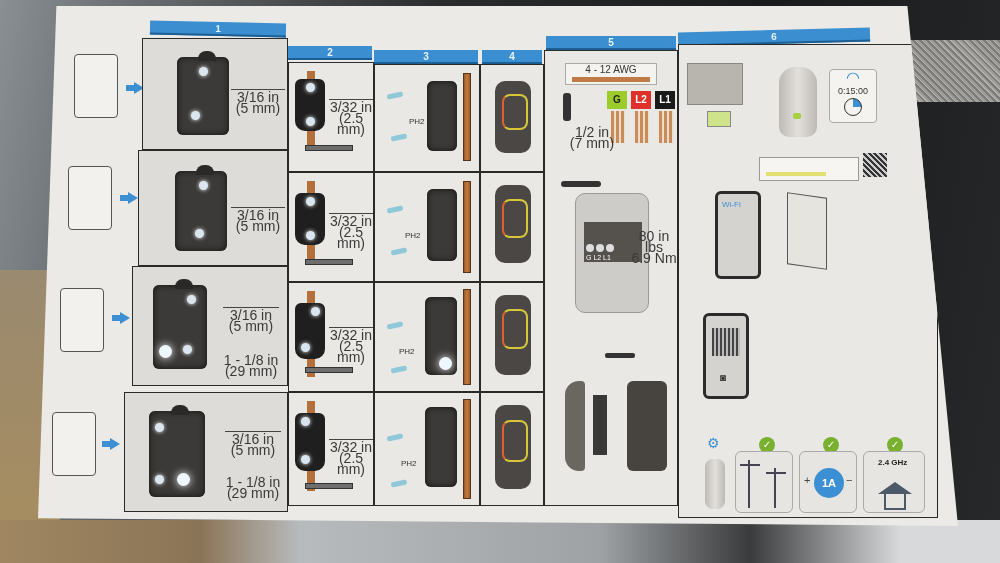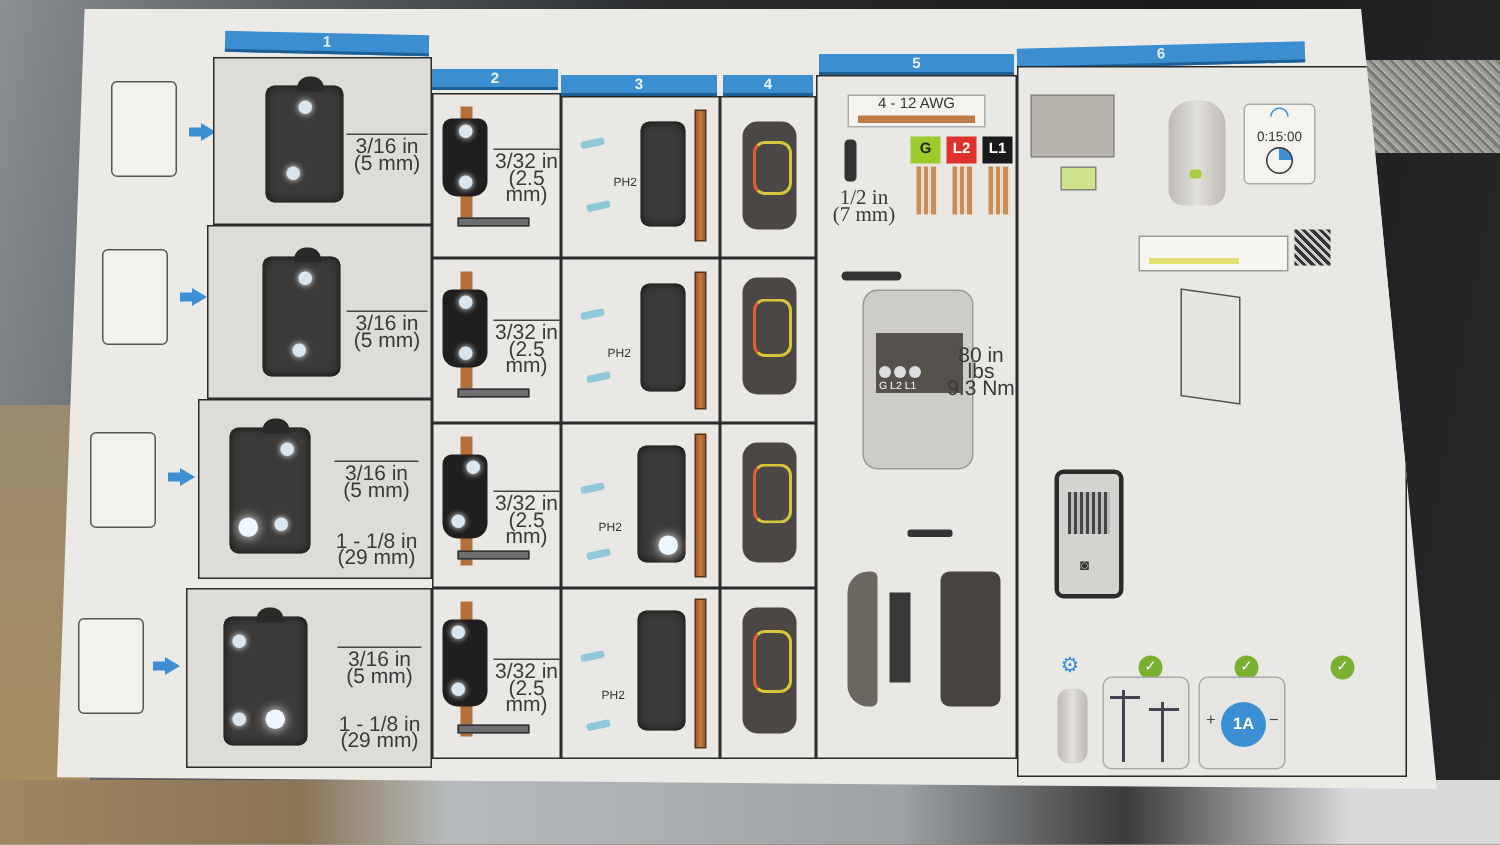--- a/index.html
+++ b/index.html
@@ -219,31 +219,31 @@
       <div>4 - 12 AWG</div>
       <div class="cable"></div>
     </div>
     <div class="tag" style="left: 62px; top: 40px; background: rgb(156, 204, 44); color: rgb(34, 34, 34);"><span>G</span></div>
     <div class="tag" style="left: 86px; top: 40px; background: rgb(224, 48, 42); color: rgb(255, 255, 255);"><span>L2</span></div>
     <div class="tag" style="left: 110px; top: 40px; background: rgb(26, 26, 26); color: rgb(255, 255, 255);"><span>L1</span></div>
     <div class="strand" style="left:66px;top:60px;"></div>
     <div class="strand" style="left:90px;top:60px;"></div>
     <div class="strand" style="left:114px;top:60px;"></div>
     <div style="position:absolute;left:18px;top:42px;width:8px;height:28px;background:#333;border-radius:3px;"></div>
-    <div class="meas" style="left:6px;top:76px;width:50px;font-family:Liberation Serif, serif;"><span>1/2 in</span><br><span>(7 mm)</span></div>
+    <div class="meas" style="left:22px;top:76px;width:50px;"><span>1/2 in</span><br><span>(7 mm)</span></div>
 
     <div style="position:absolute;left:16px;top:130px;width:40px;height:6px;background:#333;border-radius:3px;"></div>
     <div style="position:absolute;left:30px;top:142px;width:74px;height:120px;background:#ceccc8;border-radius:10px;border:1px solid #999;">
       <div style="position:absolute;left:8px;top:28px;width:58px;height:40px;background:#55524e;"></div>
       <div style="position:absolute;left:10px;top:50px;width:8px;height:8px;border-radius:50%;background:#ddd;"></div>
       <div style="position:absolute;left:20px;top:50px;width:8px;height:8px;border-radius:50%;background:#ddd;"></div>
       <div style="position:absolute;left:30px;top:50px;width:8px;height:8px;border-radius:50%;background:#ddd;"></div>
       <div style="position:absolute;left:10px;top:60px;font-size:7px;color:#fff;">G L2 L1</div>
     </div>
-    <div class="meas" style="left:84px;top:180px;width:50px;"><span>80 in lbs</span><br><span>9.3 Nm</span></div>
+    <div class="meas" style="left:84px;top:180px;width:50px;"><span>80 in lbs</span><br><span>6.9 Nm</span></div>
 
     <div style="position:absolute;left:60px;top:302px;width:30px;height:5px;background:#333;border-radius:2px;"></div>
     <div style="position:absolute;left:20px;top:330px;width:20px;height:90px;background:#6a6660;border-radius:14px 4px 4px 14px;"></div>
     <div style="position:absolute;left:48px;top:344px;width:14px;height:60px;background:#3a3836;"></div>
     <div style="position:absolute;left:82px;top:330px;width:40px;height:90px;background:#47443f;border-radius:6px;"></div>
   </div>
 
   <div class="cell" style="left:640px;top:38px;width:260px;height:474px;border-right:1.5px solid #222;">
     <div style="position:absolute;left:8px;top:18px;width:56px;height:42px;border:1px solid #888;background:#b8b5ae;"></div>
     <div style="position:absolute;left:28px;top:66px;width:24px;height:16px;background:#cfe48a;border:1px solid #888;"></div>
@@ -253,20 +253,23 @@
     <div class="timer-box" style="left:150px;top:24px;width:48px;height:54px;">
       <div style="font-size:16px;color:#3d8fd3;line-height:16px;">◠</div>
       <div>0:15:00</div>
       <div style="margin:2px auto 0;width:18px;height:18px;border-radius:50%;border:1px solid #333;background:conic-gradient(#3d8fd3 0 25%, transparent 25%);"></div>
     </div>
 
     <div style="position:absolute;left:80px;top:112px;width:100px;height:24px;border:1px solid #999;background:#f6f5f2;">
       <div style="position:absolute;left:6px;top:14px;width:60px;height:4px;background:#e2e070;"></div>
     </div>
     <div style="position:absolute;left:184px;top:108px;width:24px;height:24px;background:repeating-linear-gradient(45deg,#333 0 2px,#ccc 2px 4px);"></div>
+    <div class="phone" style="left:36px;top:146px;width:46px;height:88px;">
+      <div style="font-size:8px;color:#3d8fd3;padding:6px 4px;">Wi-Fi</div>
+    </div>
     <div style="position:absolute;left:108px;top:150px;width:40px;height:72px;border:1px solid #555;background:#e6e4df;transform:skewY(8deg);"></div>
 
     <div class="phone" style="left:24px;top:268px;width:46px;height:86px;">
       <div style="position:absolute;left:6px;top:12px;width:28px;height:28px;background:repeating-linear-gradient(90deg,#444 0 2px,#bbb 2px 4px);"></div>
       <div style="position:absolute;left:14px;top:56px;font-size:10px;color:#333;">◙</div>
     </div>
 
     <div style="position:absolute;left:28px;top:390px;font-size:14px;color:#3d8fd3;">⚙</div>
     <div class="charger" style="left:26px;top:414px;width:20px;height:50px;border-radius:8px;"></div>
 
@@ -279,15 +282,20 @@
     </div>
 
     <div class="check" style="left:144px;top:392px;">✓</div>
     <div class="req-box" style="left:120px;top:406px;width:58px;height:62px;">
       <div class="badge-1a" style="left:14px;top:16px;">1A</div>
       <div style="position:absolute;left:4px;top:22px;font-size:11px;color:#444;">+</div>
       <div style="position:absolute;left:46px;top:22px;font-size:11px;color:#444;">−</div>
     </div>
 
     <div class="check" style="left:208px;top:392px;">✓</div>
+    <div class="req-box" style="left:184px;top:406px;width:62px;height:62px;">
+      <div class="ghz" style="left:14px;top:6px;">2.4 GHz</div>
+      <div style="position:absolute;left:14px;top:30px;width:0;height:0;border-left:17px solid transparent;border-right:17px solid transparent;border-bottom:12px solid #4a5868;"></div>
+      <div style="position:absolute;left:20px;top:42px;width:22px;height:16px;border:2px solid #4a5868;border-top:none;"></div>
+    </div>
   </div>
 
 </div>
 
 </body></html>

